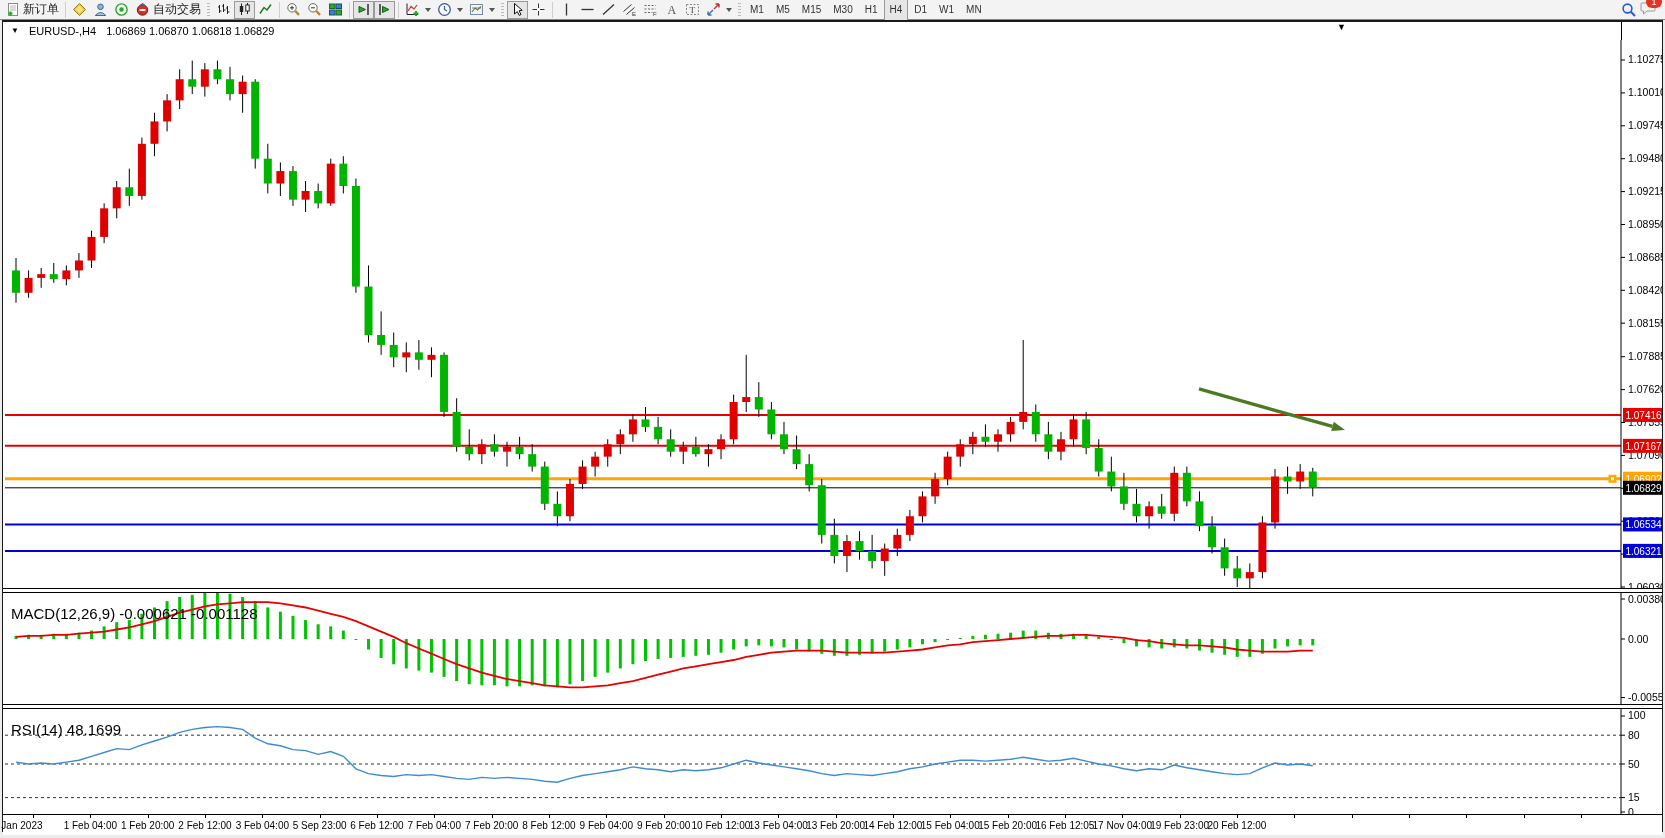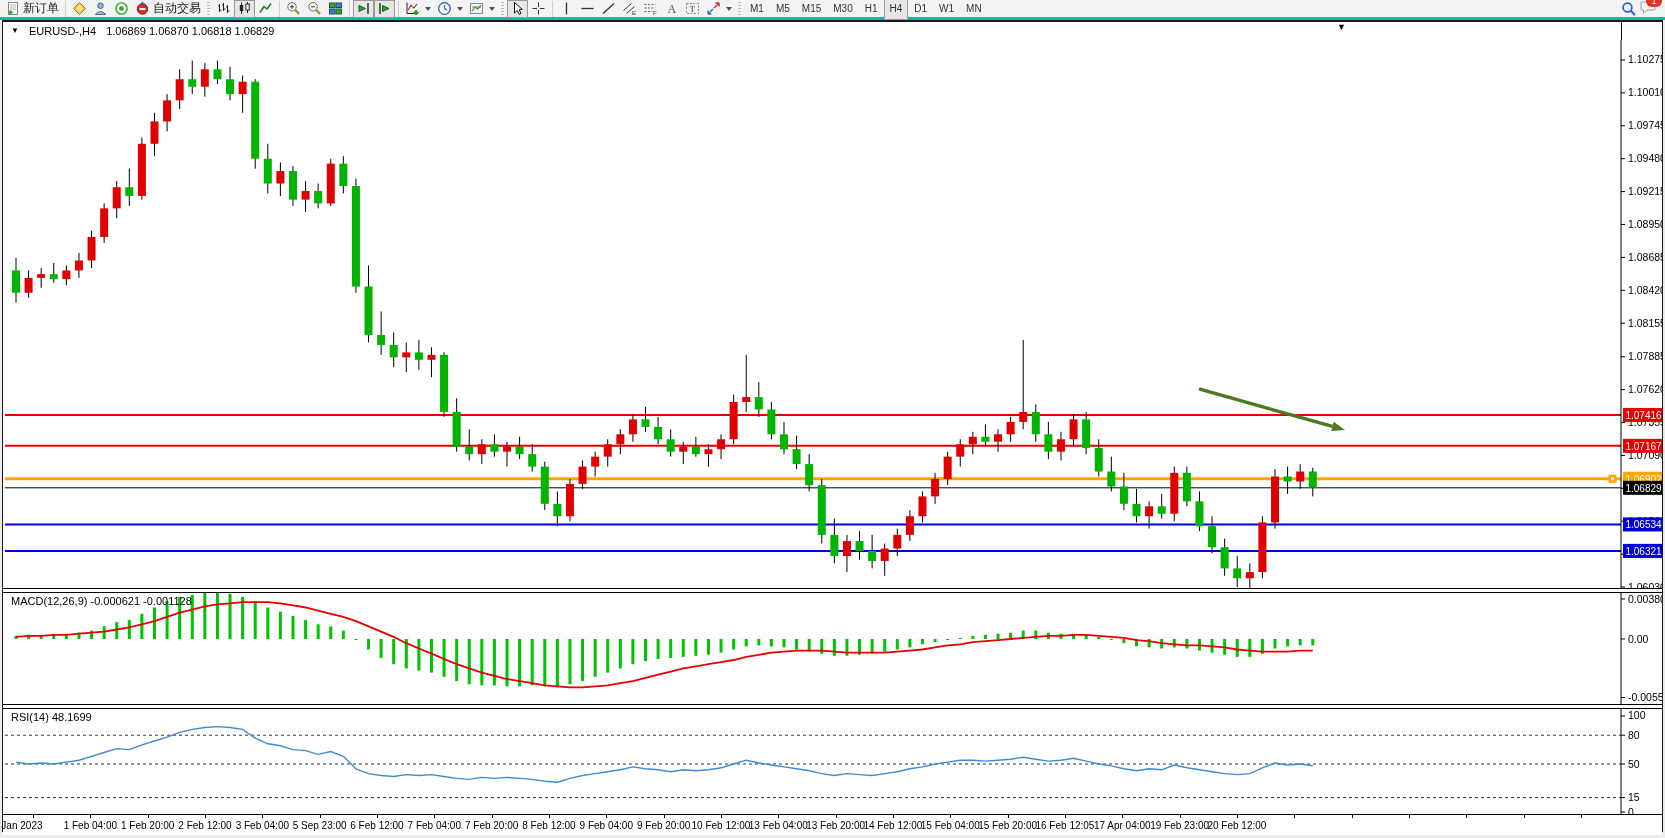--- a/index.html
+++ b/index.html
@@ -1,20 +1,20 @@
 <!DOCTYPE html>
 <html><head>
 <meta charset="utf-8">
 <style>
   html,body{margin:0;padding:0;background:#e9e9e9;}
   .screen{position:relative;width:1665px;height:838px;overflow:hidden;background:#ececec;
           font-family:"Liberation Sans","DejaVu Sans",sans-serif;-webkit-font-smoothing:antialiased;}
   
   .toolbar{position:absolute;left:0;top:0;width:1665px;height:20px;background:#f3f3f3;
-           border-bottom:3px solid #14b8a6;display:flex;align-items:center;padding:4px 2px;box-sizing:border-box;}
+           border-bottom:1px solid #14b8a6;display:flex;align-items:center;padding:4px 2px;box-sizing:border-box;}
   .tb-btn{display:flex;align-items:center;gap:3px;height:18px;padding:0 2px;border:1px solid transparent;
           background:transparent;font-size:12px;color:#222;cursor:default;box-sizing:border-box;}
   .tb-btn.pressed{background:#e6e6e6;border:1px solid #9a9a9a;}
   .tb-btn svg{display:block;}
   .tb-sep{width:1px;height:16px;background:#cfcfcf;margin:0 3px;flex:none;}
   .tb-handle{width:3px;height:14px;margin:0 3px;flex:none;
              background:repeating-linear-gradient(to bottom,#bbb 0 1px,transparent 1px 3px);}
   .caret{width:0;height:0;border-left:3px solid transparent;border-right:3px solid transparent;
          border-top:4px solid #555;margin-left:2px;}
   .tf-btn{height:22px;padding:0 5px;border:1px solid transparent;background:transparent;
@@ -27,21 +27,21 @@
   
   .chart-window{position:absolute;left:2px;top:20px;width:1661px;height:812px;background:#fff;
                 border:1px solid #1a1a1a;border-top:2px solid #1a1a1a;box-sizing:border-box;}
   .chart-header{position:relative;height:18px;font-size:11px;color:#000;display:flex;align-items:center;
                 gap:10px;padding-left:8px;}
   .hdr-caret{font-size:8px;line-height:1;}
   .axis-cont{position:absolute;left:1618px;top:0;width:1px;height:18px;background:#000;}
   .shift-marker{position:absolute;left:1334px;top:1px;font-size:9px;line-height:1;}
   .panel{position:relative;overflow:hidden;background:#fff;}
   .panel svg{position:absolute;left:0;top:0;}
-  .panel-label{position:absolute;left:8px;top:2px;font-size:11px;color:#000;z-index:3;}
+  .panel-label{position:absolute;left:8px;top:12px;font-size:15px;color:#000;z-index:3;}
   .splitter{height:3px;background:#fff;border-top:1px solid #000;border-bottom:1px solid #000;box-sizing:content-box;}
   .time-axis{position:relative;height:20px;border-top:1px solid #000;background:#fff;}
   .time-label{position:absolute;top:5px;transform:translateX(-50%);font-size:10px;color:#000;white-space:nowrap;}
   .time-tick{position:absolute;top:0;width:1px;height:3px;background:#000;}
 </style>
 </head>
 <body>
 
 <div class="screen">
 
@@ -726,18 +726,18 @@
         <span class="time-label" style="left: 545.97px;">8 Feb 12:00</span>
         <span class="time-label" style="left: 603.3px;">9 Feb 04:00</span>
         <span class="time-label" style="left: 660.63px;">9 Feb 20:00</span>
         <span class="time-label" style="left: 717.96px; text-align: center;">10 Feb 12:00</span>
         <span class="time-label" style="left: 775.29px;">13 Feb 04:00</span>
         <span class="time-label" style="left: 832.62px;">13 Feb 20:00</span>
         <span class="time-label" style="left: 889.95px;">14 Feb 12:00</span>
         <span class="time-label" style="left: 947.28px;">15 Feb 04:00</span>
         <span class="time-label" style="left: 1004.61px;">15 Feb 20:00</span>
         <span class="time-label" style="left: 1061.94px;">16 Feb 12:05</span>
-        <span class="time-label" style="left: 1119.27px;">17 Apr 04:00</span>
+        <span class="time-label" style="left: 1119.27px;">17 Nov 04:00</span>
         <span class="time-label" style="left: 1176.6px;">19 Feb 23:00</span>
         <span class="time-label" style="left: 1233.93px;">20 Feb 12:00</span>
       </div>
   </div>
 </div>
 
 </body></html>

